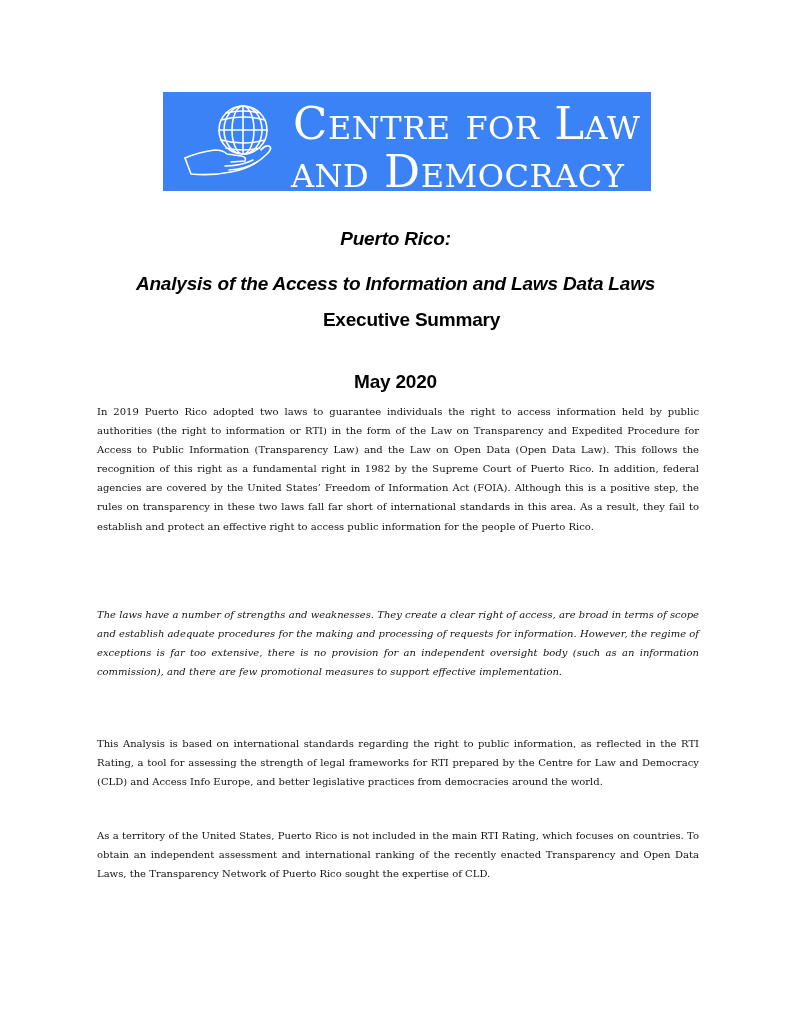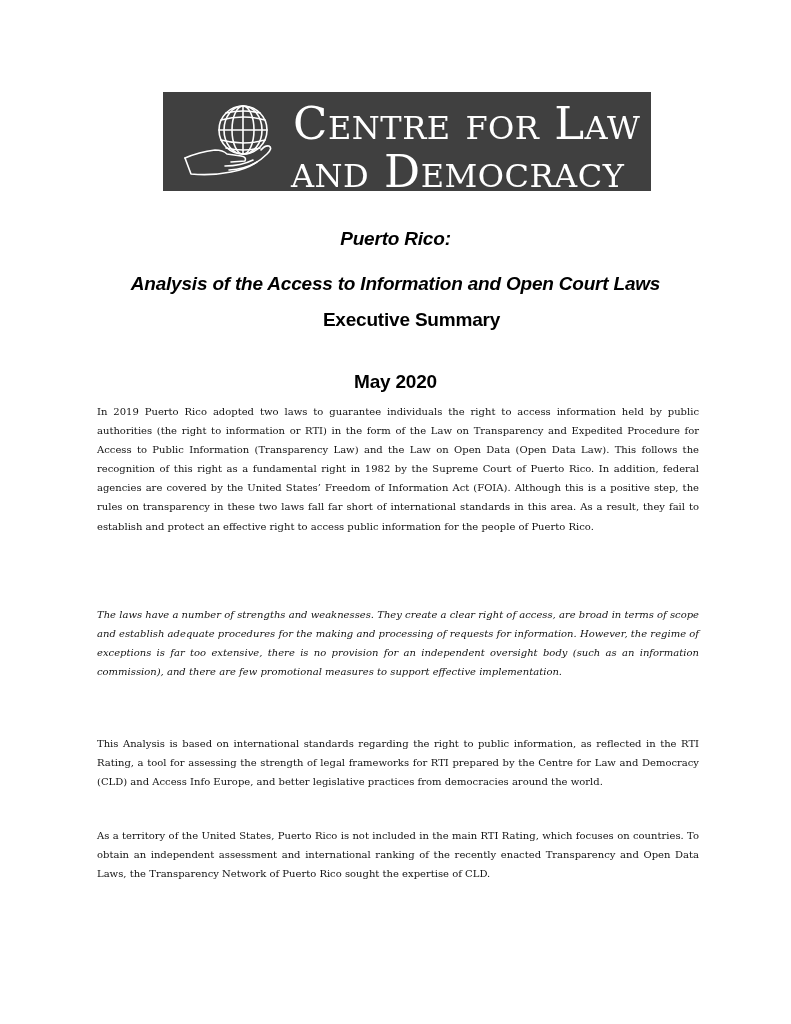--- a/index.html
+++ b/index.html
@@ -1,21 +1,21 @@
 <!DOCTYPE html>
 <html><head>
 <meta charset="utf-8">
 <style>
   html, body { margin: 0; padding: 0; background: #ffffff; }
   body { width: 791px; height: 1024px; position: relative; overflow: hidden; }
   .page { position: absolute; left: 0; top: 0; width: 791px; height: 1024px; background: #fff; }
 
   .logo {
     position: absolute; left: 163px; top: 92px; width: 488px; height: 99px;
-    background: #404040;
+    background: #3b82f6;
   }
   .logo-emblem { position: absolute; left: 18px; top: 8px; width: 106px; height: 84px; }
   .logo-text {
     position: absolute; left: 130px; top: 6px; width: 350px;
     font-family: "DejaVu Serif", serif; color: #ffffff; line-height: 1;
   }
   .logo-line { display: block; white-space: nowrap; font-variant: small-caps; letter-spacing: 0.5px; }
   .logo-line1 { font-size: 45px; margin-top: 3px; }
   .logo-line2 { font-size: 45px; margin-top: 3px; margin-left: -2px; }
 
@@ -62,21 +62,21 @@
         <path d="M48 70 Q64 69 76 62"></path>
       </g>
     </svg>
     <div class="logo-text">
       <span class="logo-line logo-line1">Centre for Law</span>
       <span class="logo-line logo-line2">and Democracy</span>
     </div>
   </div>
 
   <div class="title t1">Puerto Rico:</div>
-  <div class="title t2">Analysis of the Access to Information and Open Court Laws</div>
+  <div class="title t2">Analysis of the Access to Information and Laws Data Laws</div>
   <div class="title t3">Executive Summary</div>
   <div class="title t4">May 2020</div>
 
   <p class="para p1">In 2019 Puerto Rico adopted two laws to guarantee individuals the right to access information held by public authorities (the right to information or RTI) in the form of the Law on Transparency and Expedited Procedure for Access to Public Information (Transparency Law) and the Law on Open Data (Open Data Law). This follows the recognition of this right as a fundamental right in 1982 by the Supreme Court of Puerto Rico.  In addition, federal agencies are covered by the United States’ Freedom of Information Act (FOIA). Although this is a positive step, the rules on transparency in these two laws fall far short of international standards in this area. As a result, they fail to establish and protect an effective right to access public information for the people of Puerto Rico.</p>
   <p class="para p2">The laws have a number of strengths and weaknesses. They create a clear right of access, are broad in terms of scope and establish adequate procedures for the making and processing of requests for information. However, the regime of exceptions is far too extensive, there is no provision for an independent oversight body (such as an information commission), and there are few promotional measures to support effective implementation.</p>
   <p class="para p4">As a territory of the United States, Puerto Rico is not included in the main RTI Rating, which focuses on countries. To obtain an independent assessment and international ranking of the recently enacted Transparency and Open Data Laws, the Transparency Network of Puerto Rico sought the expertise of CLD.</p>
   <p class="para p3">This Analysis is based on international standards regarding the right to public information, as reflected in the RTI Rating, a tool for assessing the strength of legal frameworks for RTI prepared by the Centre for Law and Democracy (CLD) and Access Info Europe, and better legislative practices from democracies around the world.</p>
 
 </div>
 

